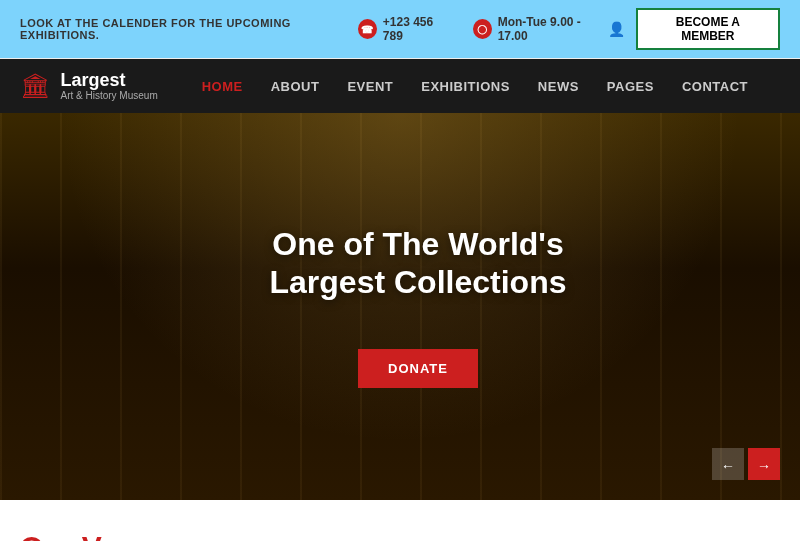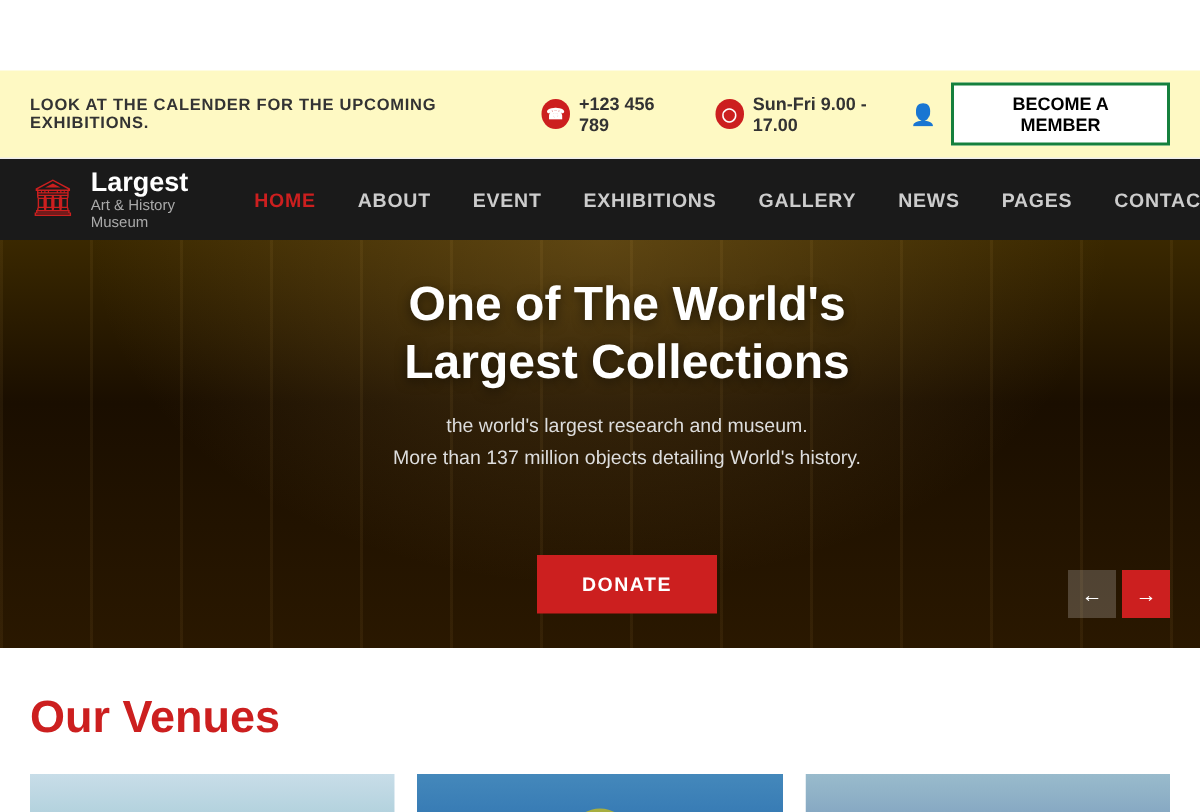--- a/index.html
+++ b/index.html
@@ -1,28 +1,27 @@
 <!DOCTYPE html>
 <html><head>
   <meta charset="utf-8">
   <style>
     * { margin: 0; padding: 0; box-sizing: border-box; }
     body { font-family: 'Arial', sans-serif; width: 800px; overflow-x: hidden; background: #fff; }
 
     
     .top-bar {
-      background: #fef9c3;
+      background: #7dd3fc;
       border-bottom: 1px solid #eee;
       display: flex;
       align-items: center;
       justify-content: space-between;
       padding: 8px 20px;
       font-size: 12px;
       color: #333;
-      margin-top: 47px;
     }
     .top-bar-left { font-weight: 600; text-transform: uppercase; letter-spacing: 0.5px; font-size: 11px; }
     .top-bar-center { display: flex; gap: 20px; align-items: center; }
     .top-bar-phone { display: flex; align-items: center; gap: 6px; font-weight: 700; }
     .phone-icon { width: 20px; height: 20px; background: #cc1f1f; border-radius: 50%; display: flex; align-items: center; justify-content: center; color: #fff; font-size: 10px; }
     .top-bar-hours { display: flex; align-items: center; gap: 6px; font-weight: 600; }
     .clock-icon { width: 20px; height: 20px; background: #cc1f1f; border-radius: 50%; display: flex; align-items: center; justify-content: center; color: #fff; font-size: 9px; }
     .top-bar-right { display: flex; align-items: center; gap: 10px; }
     .member-btn {
       border: 2px solid #15803d;
@@ -59,21 +58,21 @@
       padding: 0 14px;
       height: 54px;
       display: flex; align-items: center;
       letter-spacing: 0.5px;
     }
     .nav-link.active { color: #cc1f1f; }
 
     
     .hero {
       position: relative;
-      height: 272px;
+      height: 387px;
       background: linear-gradient(rgba(0,0,0,0.3), rgba(0,0,0,0.4)),
         
         repeating-linear-gradient(
           90deg,
           rgba(80,50,20,0.9) 0px, rgba(80,50,20,0.9) 30px,
           rgba(100,70,30,0.85) 30px, rgba(100,70,30,0.85) 60px
         ),
         linear-gradient(180deg, #4a3000 0%, #2a1a00 100%);
       overflow: hidden;
       display: flex;
@@ -179,21 +178,21 @@
 
 <div class="top-bar">
   <div class="top-bar-left">LOOK AT THE CALENDER FOR THE UPCOMING EXHIBITIONS.</div>
   <div class="top-bar-center">
     <div class="top-bar-phone">
       <div class="phone-icon">☎</div>
       <span>+123 456 789</span>
     </div>
     <div class="top-bar-hours">
       <div class="clock-icon">◯</div>
-      <span>Sun-Fri 9.00 - 17.00</span>
+      <span>Mon-Tue 9.00 - 17.00</span>
     </div>
   </div>
   <div class="top-bar-right">
     <span class="user-icon">👤</span>
     <button class="member-btn">BECOME A MEMBER</button>
   </div>
 </div>
 
 <nav class="navbar">
   <div class="logo">
@@ -201,37 +200,32 @@
     <div class="logo-text">
       <div class="logo-title">Largest</div>
       <div class="logo-subtitle">Art &amp; History Museum</div>
     </div>
   </div>
   <div class="nav-links">
     <a class="nav-link active">HOME</a>
     <a class="nav-link">ABOUT</a>
     <a class="nav-link">EVENT</a>
     <a class="nav-link">EXHIBITIONS</a>
-    <a class="nav-link">GALLERY</a>
     <a class="nav-link">NEWS</a>
     <a class="nav-link">PAGES</a>
     <a class="nav-link">CONTACT</a>
   </div>
 
 </nav>
 
 <div class="hero">
   <div class="hero-bg"></div>
   <div class="hero-arches"></div>
   <div class="hero-content">
     <h1 class="hero-title">One of The World's<br>Largest Collections</h1>
-    <p class="hero-subtitle">
-      <span>the world's largest research and museum.</span><br>
-      <span>More than 137 million objects detailing World's history.</span>
-    </p>
     <button class="donate-btn">DONATE</button>
   </div>
   <div class="hero-nav">
     <button class="hero-nav-btn">←</button>
     <button class="hero-nav-btn active-nav">→</button>
   </div>
 </div>
 
 <div class="venues">
   <h2 class="venues-title">

